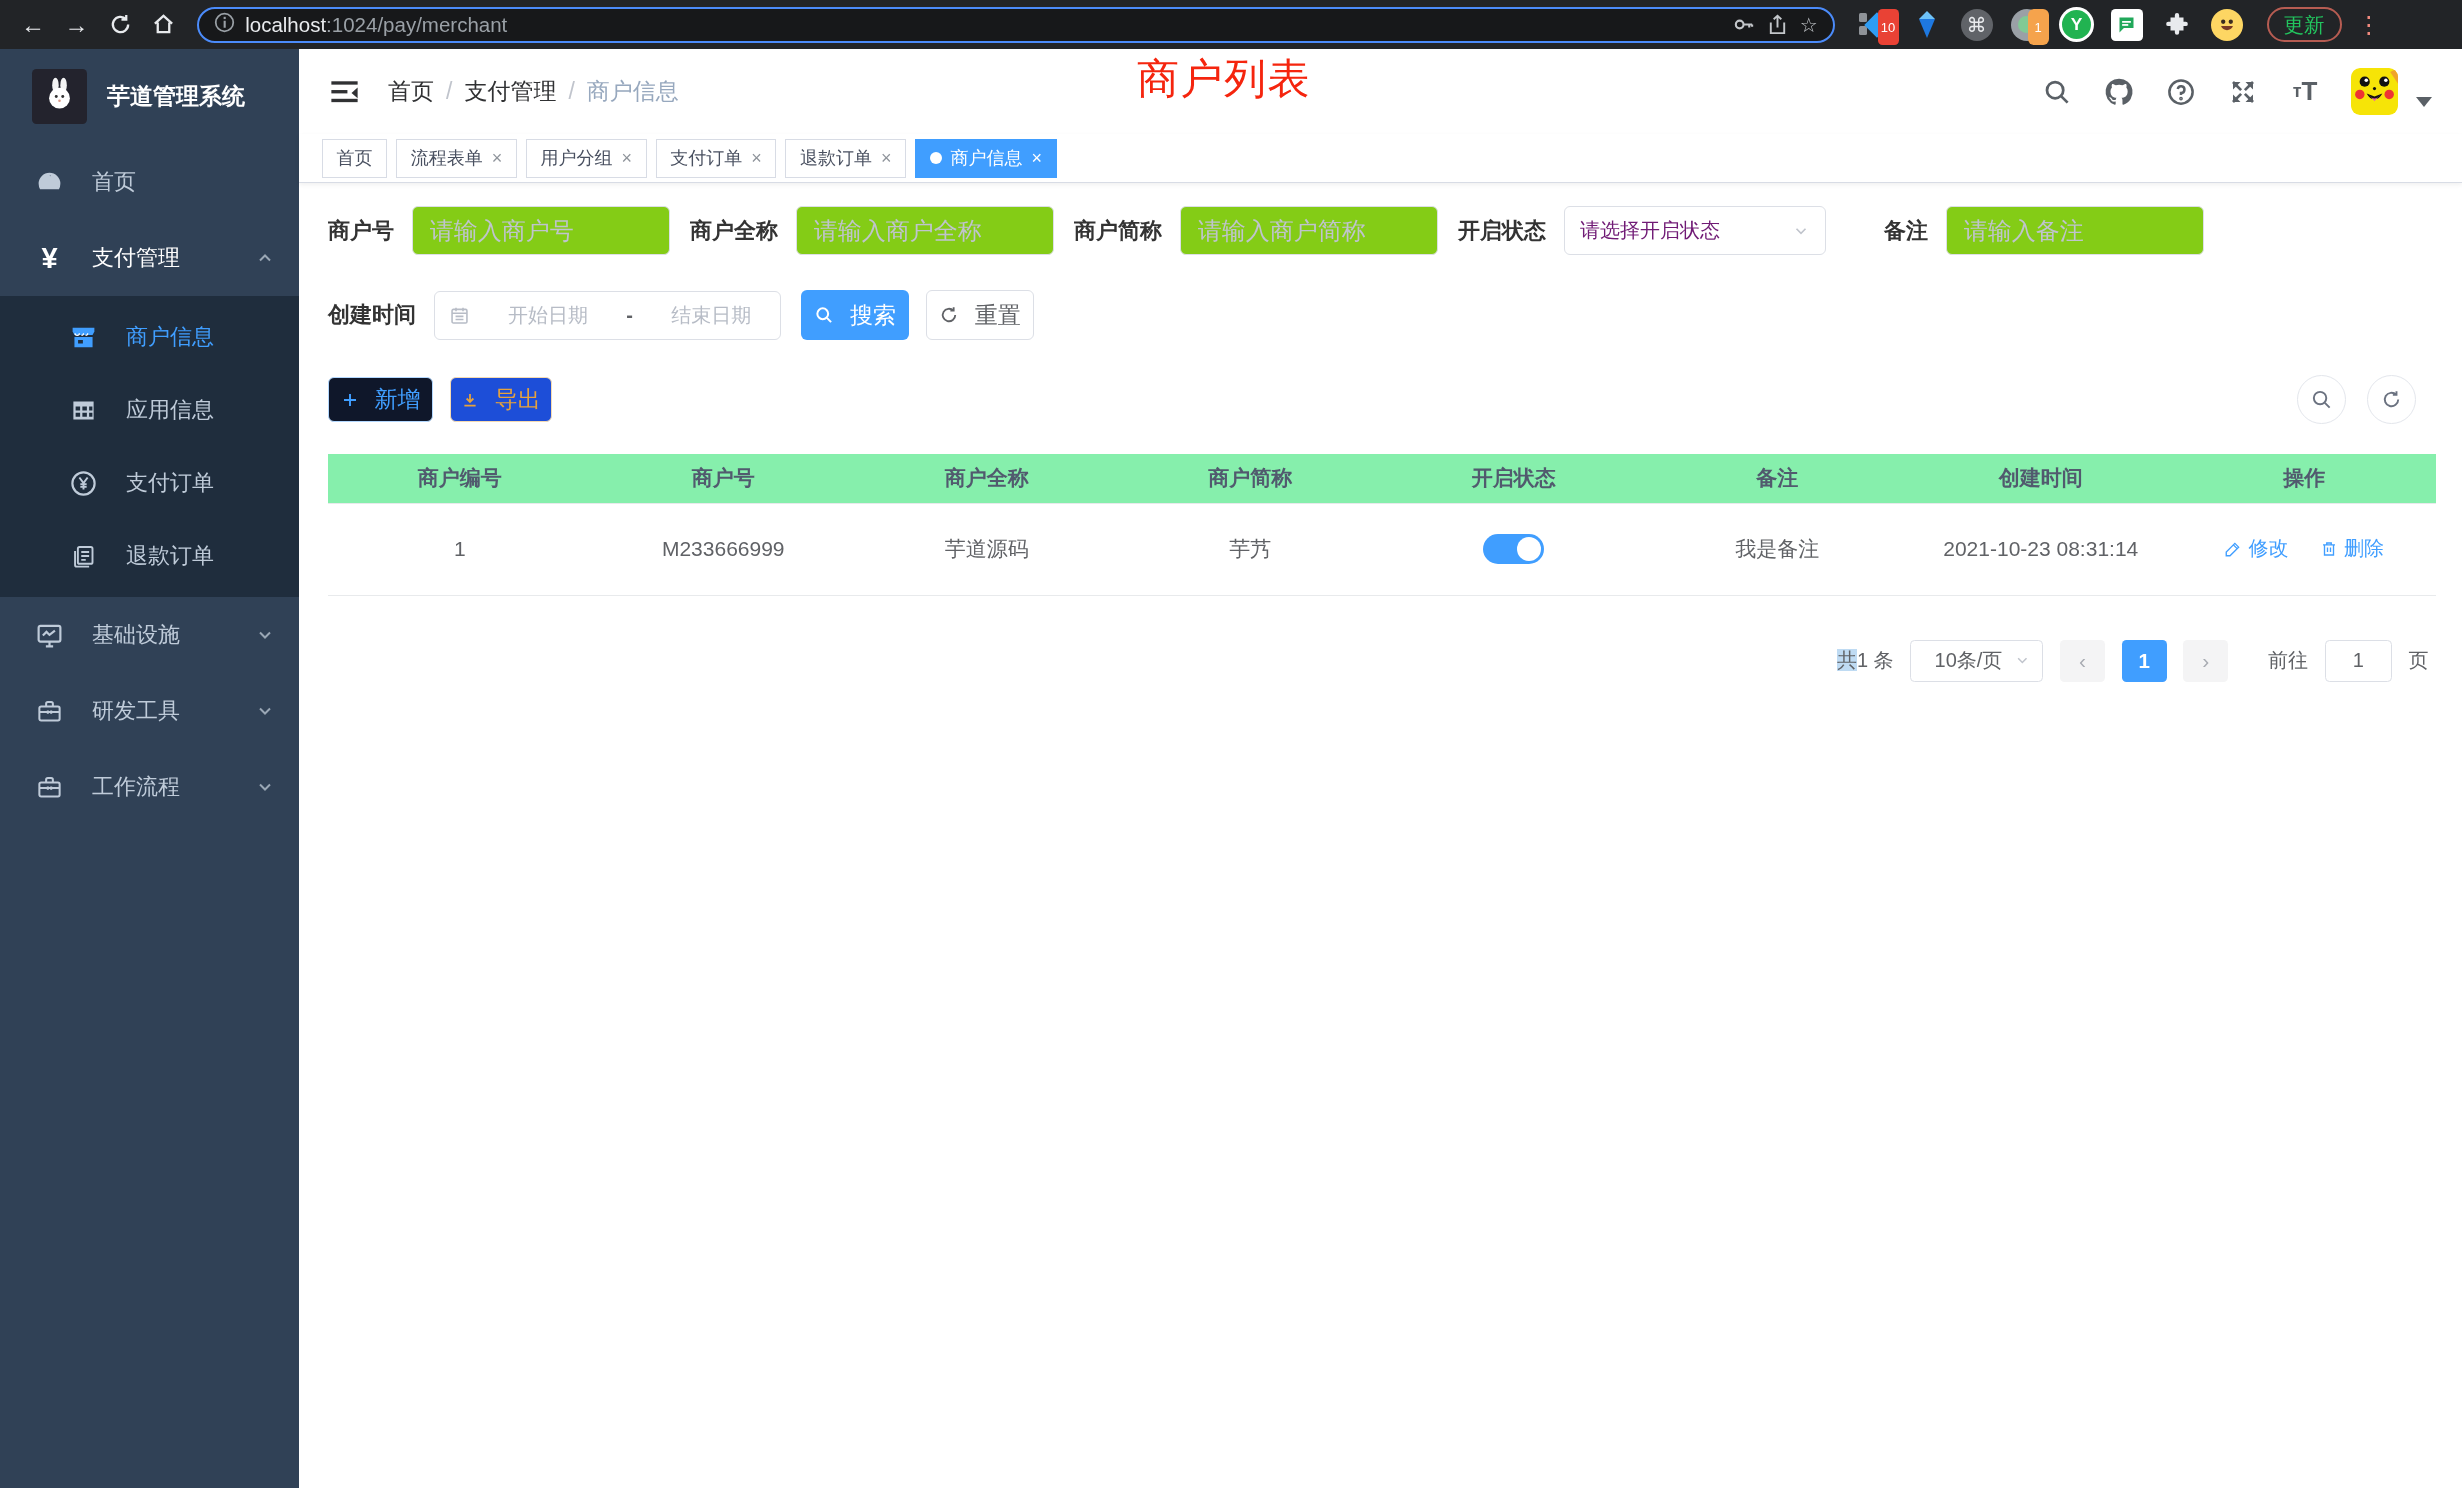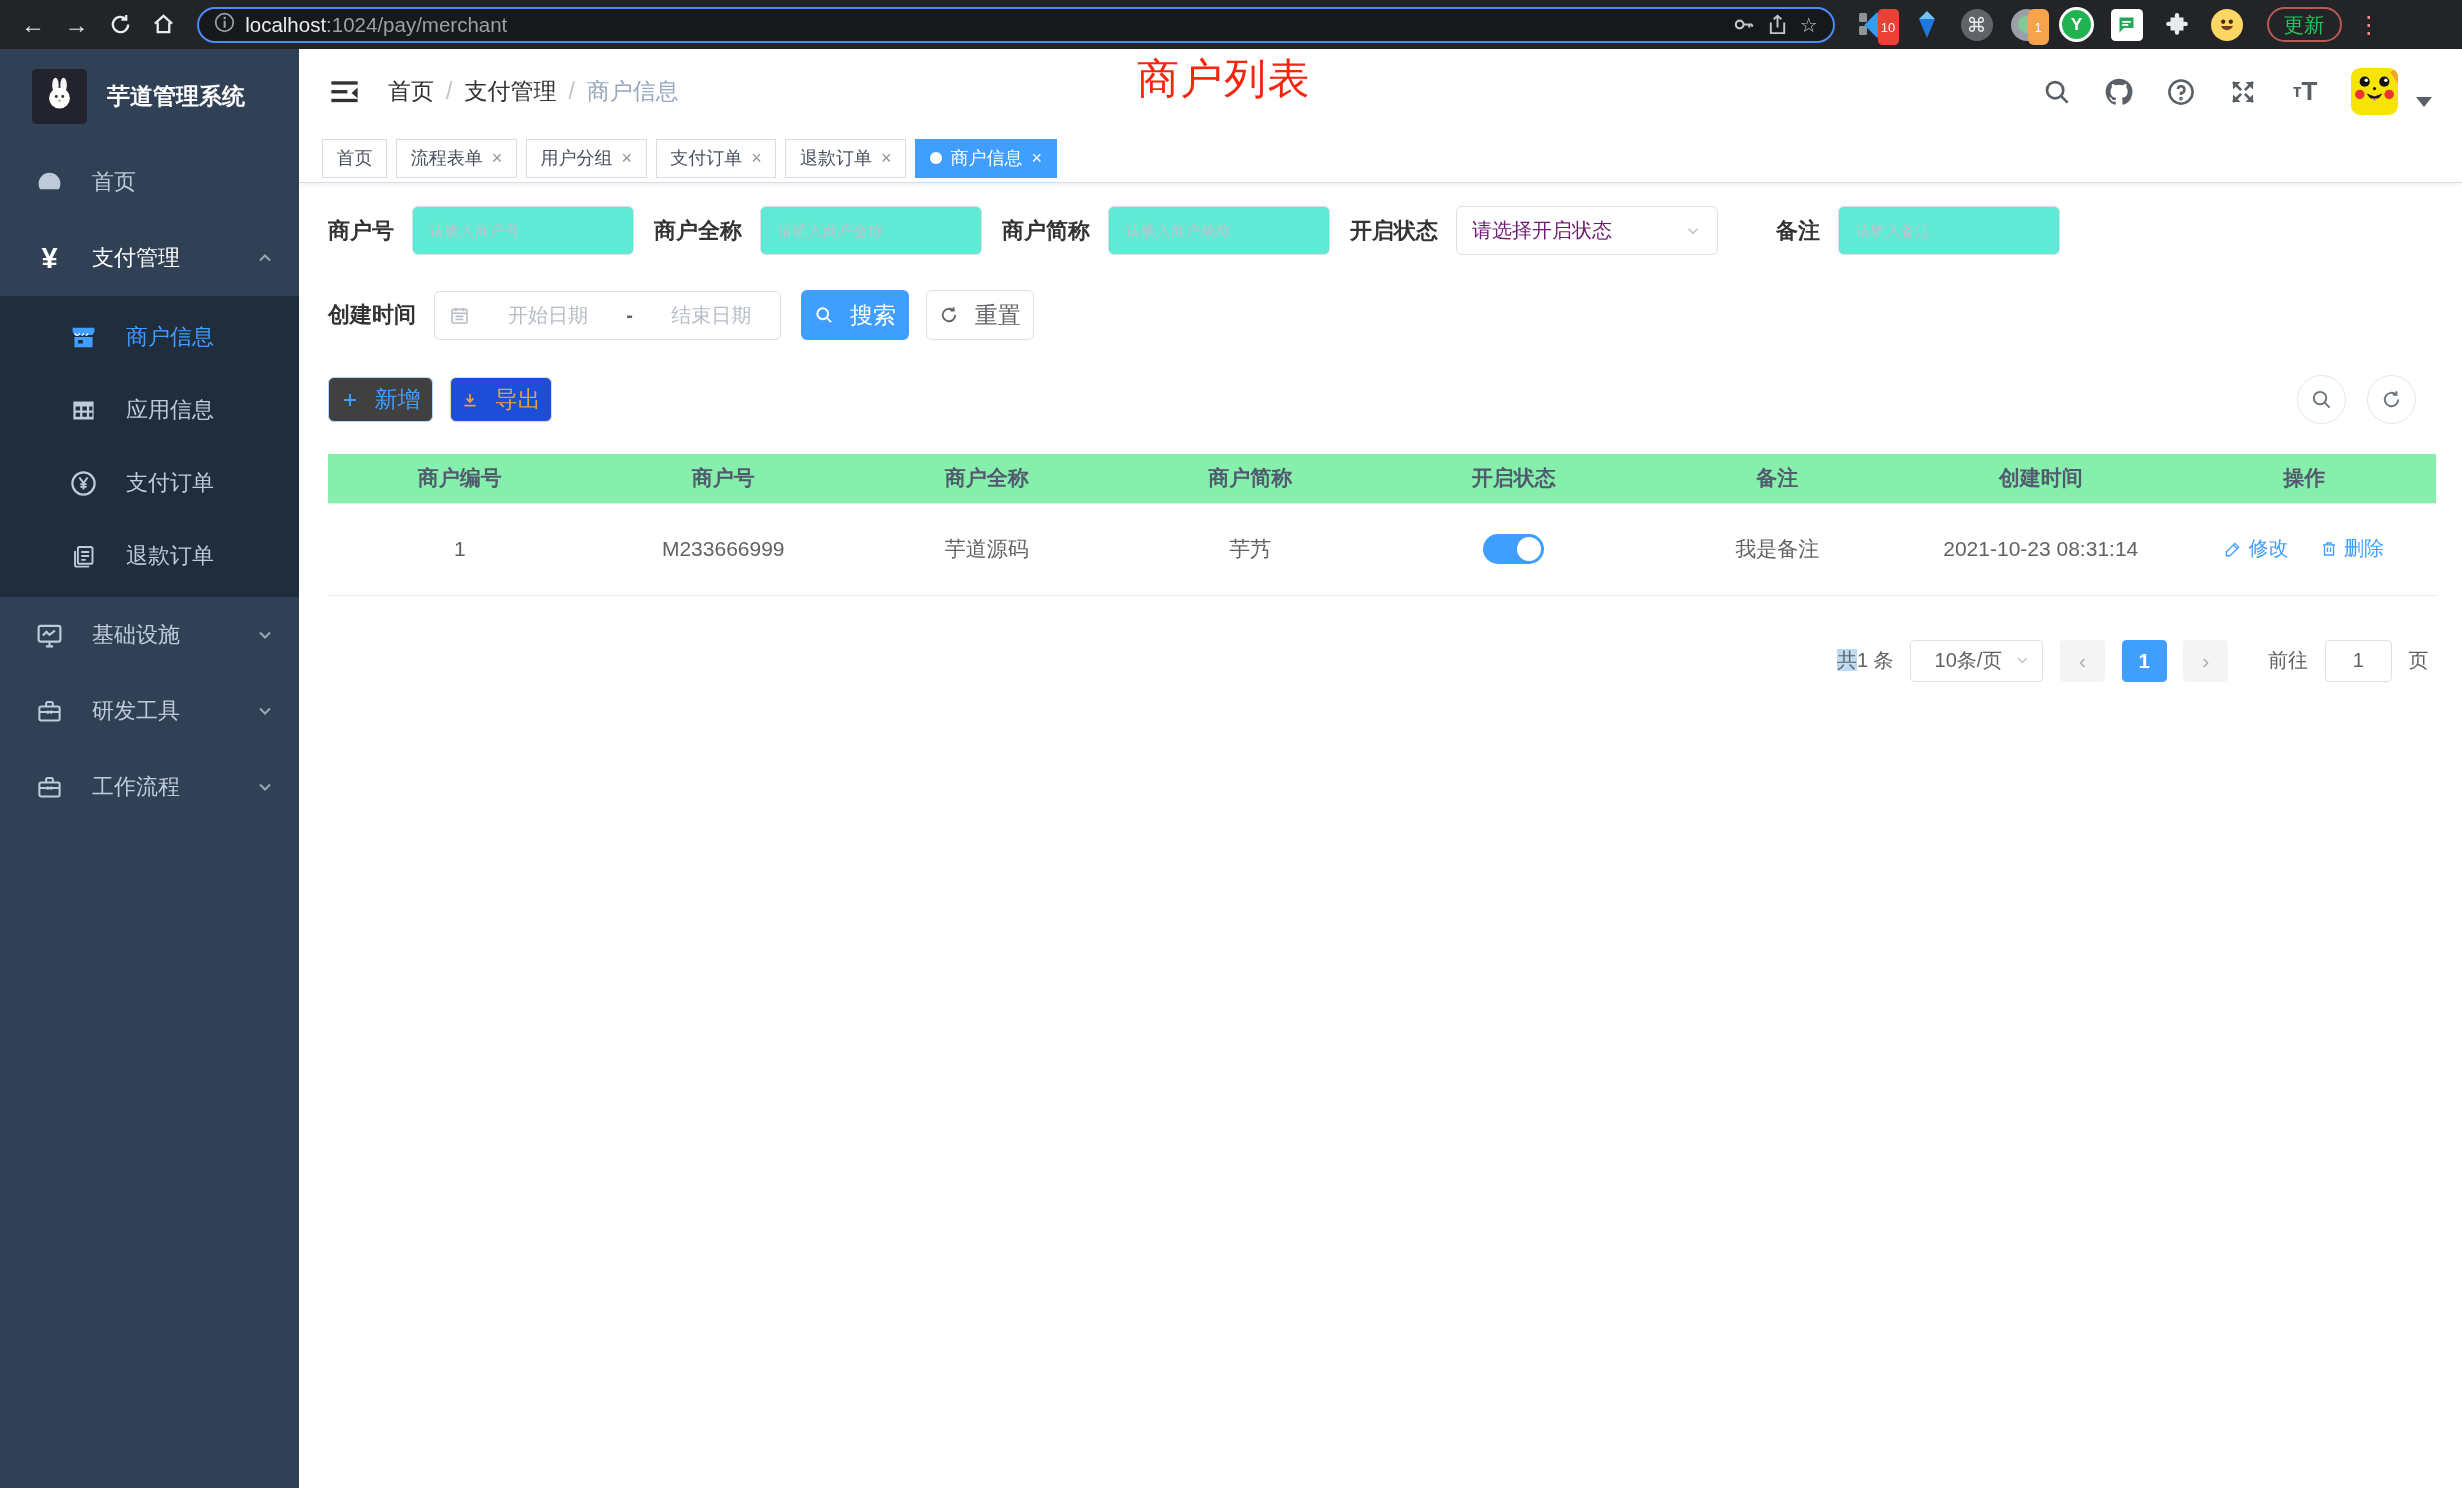--- a/index.html
+++ b/index.html
@@ -76,36 +76,36 @@
     display:flex; align-items:center; padding:0 13.6px; gap:9px; cursor:pointer; }
   .tag .x { color:#8f949b; font-size:18px; }
   .tag.active { background:#409eff; border-color:#409eff; color:#fff; }
   .tag.active .x { color:#fff; }
   .tag-dot { width:12px; height:12px; border-radius:50%; background:#fff; }
 
   
   .content { padding:23px 26px 0 29px; flex:1 1 auto; }
   .form-row { display:flex; align-items:center; margin-bottom:35px; }
   .f-label { font-size:22px; color:#333; font-weight:600; margin-right:18px; white-space:nowrap; }
-  .f-input { height:49px; border:1.5px solid #dcdfe6; border-radius:6px; padding:0 16.7px; font-size:15px;
-    color:#606266; width:222px; outline:none; background:#5eead4;
+  .f-input { height:49px; border:1.5px solid #dcdfe6; border-radius:6px; padding:0 16.7px; font-size:24px;
+    color:#606266; width:258px; outline:none; background:#84cc16;
     font-family:"Liberation Sans","DejaVu Sans",sans-serif; }
   .f-input::placeholder { color:#bfc4cd; }
   .f-item { display:flex; align-items:center; margin-right:20px; }
   .f-select { width:262px; height:49px; border:1.5px solid #dcdfe6; border-radius:6px; display:flex;
     align-items:center; padding:0 15px; color:#701a75; font-size:20px; gap:7.6px; }
   .f-select .txt { flex:1 1 auto; }
   .date-range { width:347px; height:49px; border:1.5px solid #dcdfe6; border-radius:6px; display:flex;
     align-items:center; padding:0 13.6px; gap:23px; color:#b7bcc6; font-size:20px; }
   .date-range .dsep { color:#606266; font-weight:700; }
   .btn { height:50px; border-radius:6px; font-size:23px; display:inline-flex; align-items:center;
     justify-content:center; gap:16px; cursor:pointer; border:1.5px solid transparent; }
   .btn-primary { background:#409eff; color:#fff; width:108px; }
   .btn-plain { background:#fff; border-color:#dcdfe6; color:#606266; width:108px; }
-  .btn-add { background:#404040; border-color:#b3d8ff; color:#409eff; width:105px; height:45px; }
+  .btn-add { background:#0f172a; border-color:#b3d8ff; color:#409eff; width:105px; height:45px; }
   .btn-export { background:#1d4ed8; border-color:#f5dab1; color:#e6a23c; width:102px; height:45px; }
   .toolbar { display:flex; align-items:center; margin-bottom:30px; }
   .toolbar .gap { width:16.7px; }
   .tool-circles { margin-left:auto; display:flex; gap:21px; margin-right:20px; }
   .circ-btn { width:49px; height:49px; border-radius:50%; border:1.5px solid #e3e6ec; display:flex;
     align-items:center; justify-content:center; color:#6b7280; background:#fff; }
 
   
   table { width:100%; border-collapse:collapse; table-layout:fixed; }
   thead th { background:#86efac; height:49px; font-size:21px; color:#515a6e; font-weight:700; text-align:center; }

